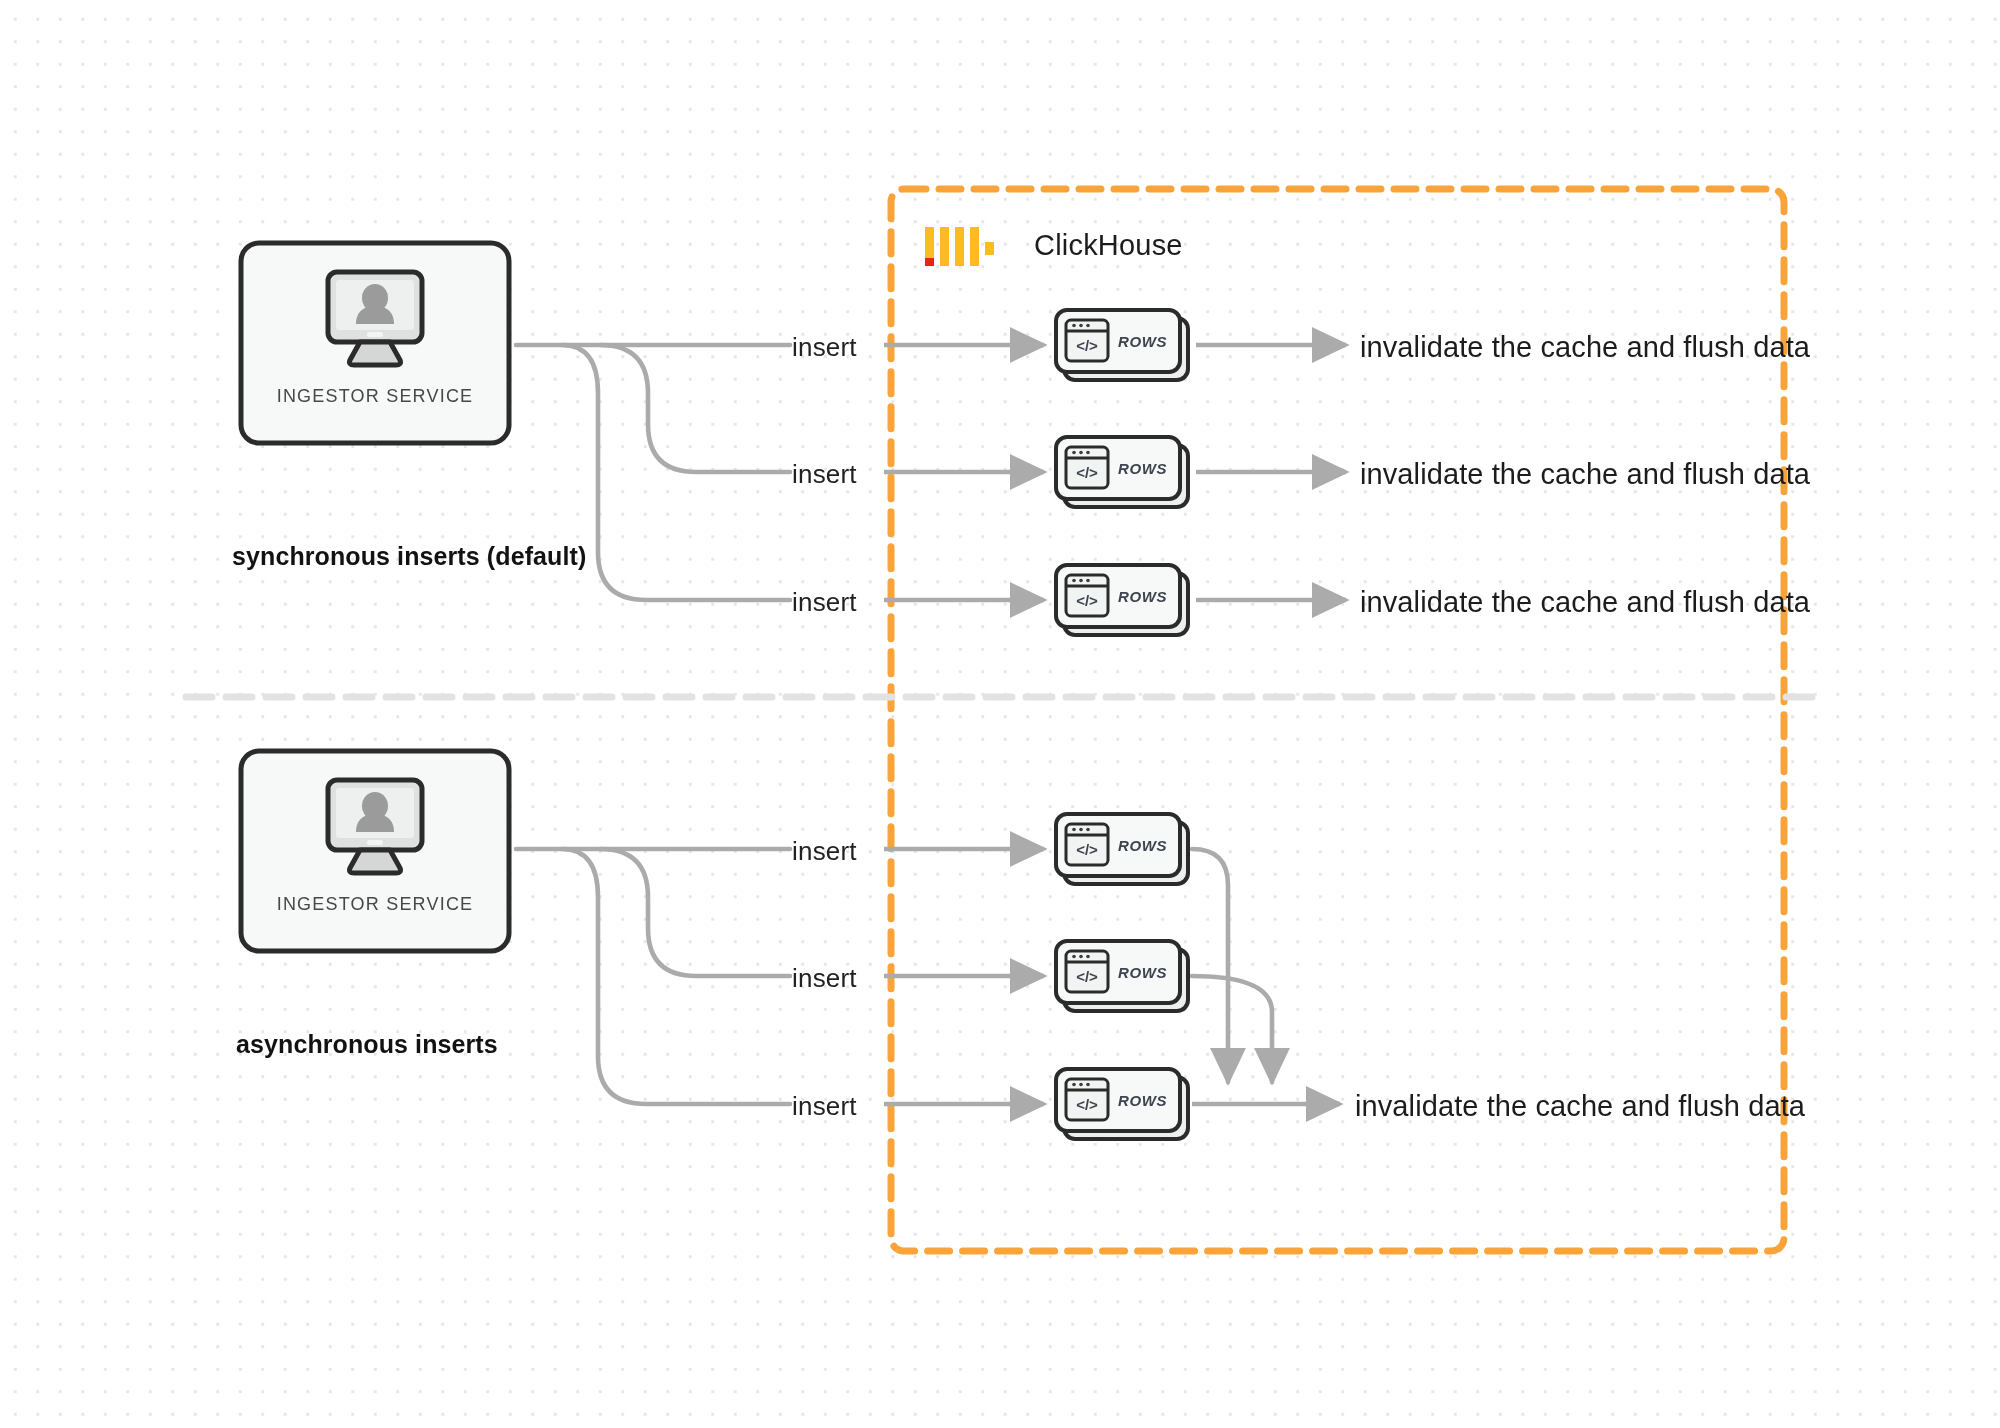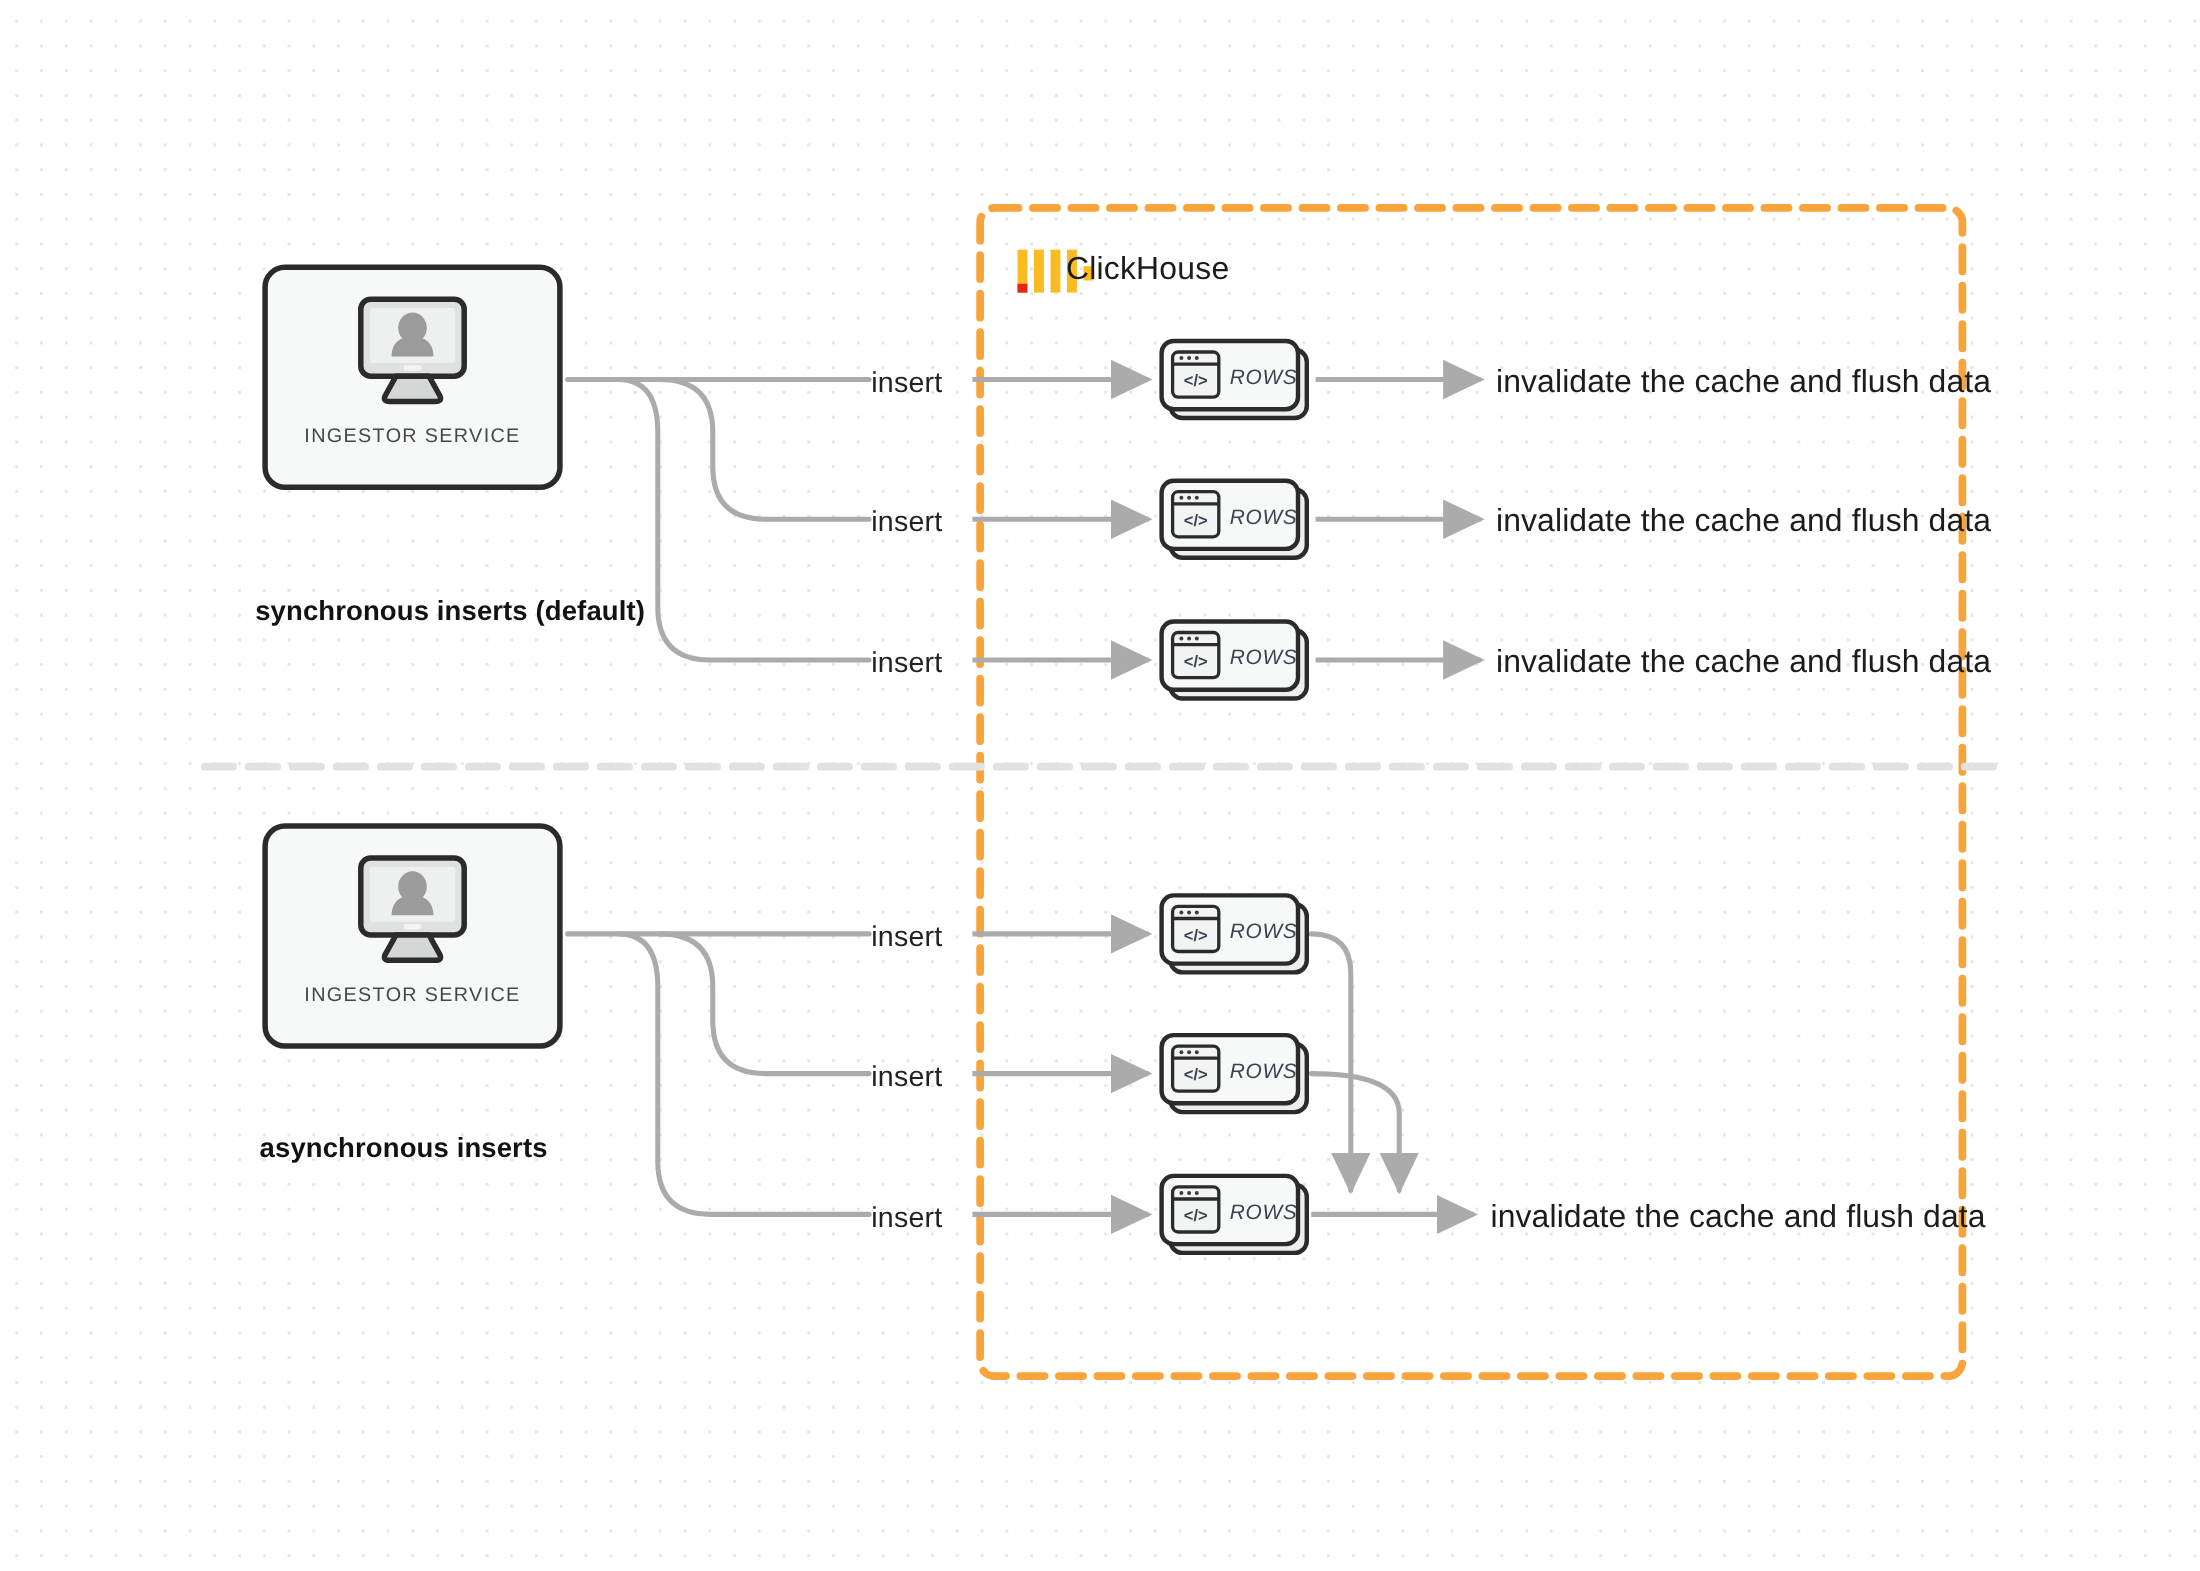--- a/index.html
+++ b/index.html
@@ -50,23 +50,23 @@
     font-size: 29px;
     color: #1c1c1c;
     letter-spacing: 0.2px;
   }
   .txt-service {
     font-size: 18px;
     color: #474747;
     letter-spacing: 1.2px;
   }
   .txt-rows {
-    font-size: 19px;
+    font-size: 15px;
     font-style: italic;
-    font-weight: normal;
+    font-weight: bold;
     color: #3d4450;
     letter-spacing: 0.6px;
   }
 </style>
 </head>
 <body>
 
 <div id="canvas">
 
   <svg class="layer" viewBox="0 0 2000 1428">
@@ -211,21 +211,21 @@
     <g transform="translate(925,227)">
       <rect x="0" y="0" width="9" height="39" fill="#FBBB21"></rect>
       <rect x="15" y="0" width="9" height="39" fill="#FBBB21"></rect>
       <rect x="30" y="0" width="9" height="39" fill="#FBBB21"></rect>
       <rect x="45" y="0" width="9" height="39" fill="#FBBB21"></rect>
       <rect x="0" y="31" width="9" height="8" fill="#E8231A"></rect>
       <rect x="60" y="15" width="9" height="13" fill="#FBBB21"></rect>
     </g>
   </svg>
 
-  <div class="node-label txt-clickhouse" style="left:969px; top:229px;">ClickHouse</div>
+  <div class="node-label txt-clickhouse" style="left:1034px; top:229px;">ClickHouse</div>
 
   <div class="node-label txt-service" style="left:275px; top:386px; width:200px; text-align:center;">INGESTOR SERVICE</div>
   <div class="node-label txt-mode" style="left:232px; top:521px;margin-top:21px;">synchronous inserts (default)</div>
 
   <div class="node-label txt-service" style="left:275px; top:894px; width:200px; text-align:center;">INGESTOR SERVICE</div>
   <div class="node-label txt-mode" style="left:236px; top:1030px;">asynchronous inserts</div>
 
   <div class="node-label txt-insert" style="left:792px; top:332px;">insert</div>
   <div class="node-label txt-insert" style="left:792px; top:459px;">insert</div>
   <div class="node-label txt-insert" style="left:792px; top:587px;">insert</div>

